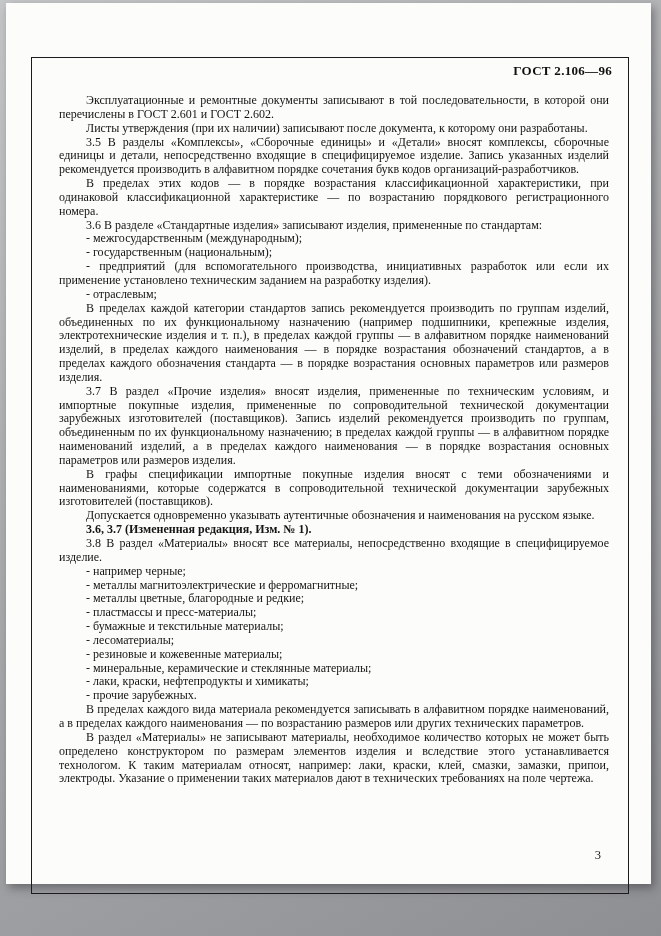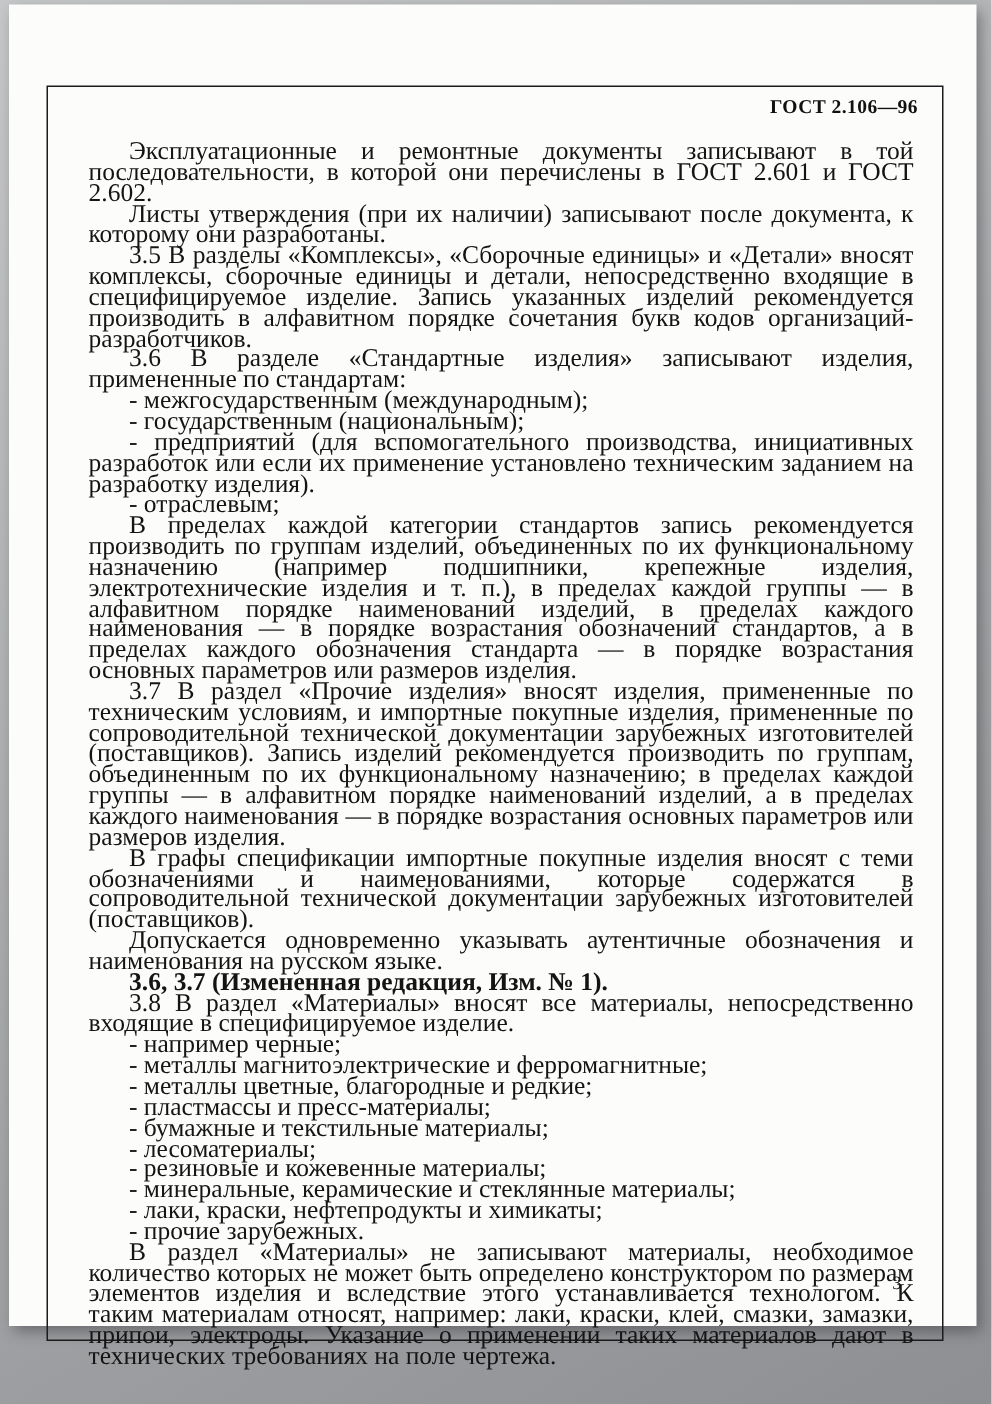--- a/index.html
+++ b/index.html
@@ -23,40 +23,41 @@
   }
   .doc-header {
     position: absolute; top: 5px; right: 16px;
     font-weight: bold; font-size: 13px; letter-spacing: .3px;
     color: #111;
     white-space: nowrap;
   }
   .content {
     position: absolute; top: 36px; left: 27px; right: 19px;
     color: #141414;
-    font-size: 17px; line-height: 13.85px;
+    font-size: 12px; line-height: 13.85px;
     text-align: justify;
   }
   .content p { margin: 0; text-indent: 27px; }
   .content p.bold { font-weight: bold; }
   .page-num {
     position: absolute; bottom: 30px; right: 27px;
     font-size: 12.5px; color: #161616;
   }
 </style>
 </head>
 <body>
 
 <div class="scan">
   <div class="frame">
     <div class="doc-header">ГОСТ 2.106—96</div>
     <div class="content" id="content">
         <p class="">Эксплуатационные и ремонтные документы записывают в той последовательности, в которой они перечислены в ГОСТ 2.601 и ГОСТ 2.602.</p>
         <p class="">Листы утверждения (при их наличии) записывают после документа, к которому они разработаны.</p>
         <p class="">3.5 В разделы «Комплексы», «Сборочные единицы» и «Детали» вносят комплексы, сборочные единицы и детали, непосредственно входящие в специфицируемое изделие. Запись указанных изделий рекомендуется производить в алфавитном порядке сочетания букв кодов организаций-разработчиков.</p>
+        <p class="">В пределах этих кодов — в порядке возрастания классификационной характеристики, при одинаковой классификационной характеристике — по возрастанию порядкового регистрационного номера.</p>
         <p class="">3.6 В разделе «Стандартные изделия» записывают изделия, примененные по стандартам:</p>
         <p class="">- межгосударственным (международным);</p>
         <p class="">- государственным (национальным);</p>
         <p class="">- предприятий (для вспомогательного производства, инициативных разработок или если их применение установлено техническим заданием на разработку изделия).</p>
         <p class="">- отраслевым;</p>
         <p class="">В пределах каждой категории стандартов запись рекомендуется производить по группам изделий, объединенных по их функциональному назначению (например подшипники, крепежные изделия, электротехнические изделия и т. п.), в пределах каждой группы — в алфавитном порядке наименований изделий, в пределах каждого наименования — в порядке возрастания обозначений стандартов, а в пределах каждого обозначения стандарта — в порядке возрастания основных параметров или размеров изделия.</p>
         <p class="">3.7 В раздел «Прочие изделия» вносят изделия, примененные по техническим условиям, и импортные покупные изделия, примененные по сопроводительной технической документации зарубежных изготовителей (поставщиков). Запись изделий рекомендуется производить по группам, объединенным по их функциональному назначению; в пределах каждой группы — в алфавитном порядке наименований изделий, а в пределах каждого наименования — в порядке возрастания основных параметров или размеров изделия.</p>
         <p class="">В графы спецификации импортные покупные изделия вносят с теми обозначениями и наименованиями, которые содержатся в сопроводительной технической документации зарубежных изготовителей (поставщиков).</p>
         <p class="">Допускается одновременно указывать аутентичные обозначения и наименования на русском языке.</p>
         <p class="bold">3.6, 3.7 (Измененная редакция, Изм. № 1).</p>
@@ -64,17 +65,18 @@
         <p class="">- например черные;</p>
         <p class="">- металлы магнитоэлектрические и ферромагнитные;</p>
         <p class="">- металлы цветные, благородные и редкие;</p>
         <p class="">- пластмассы и пресс-материалы;</p>
         <p class="">- бумажные и текстильные материалы;</p>
         <p class="">- лесоматериалы;</p>
         <p class="">- резиновые и кожевенные материалы;</p>
         <p class="">- минеральные, керамические и стеклянные материалы;</p>
         <p class="">- лаки, краски, нефтепродукты и химикаты;</p>
         <p class="">- прочие зарубежных.</p>
+        <p class="">В пределах каждого вида материала рекомендуется записывать в алфавитном порядке наименований, а в пределах каждого наименования — по возрастанию размеров или других технических параметров.</p>
         <p class="">В раздел «Материалы» не записывают материалы, необходимое количество которых не может быть определено конструктором по размерам элементов изделия и вследствие этого устанавливается технологом. К таким материалам относят, например: лаки, краски, клей, смазки, замазки, припои, электроды. Указание о применении таких материалов дают в технических требованиях на поле чертежа.</p>
       </div>
     <div class="page-num">3</div>
   </div>
 </div>
 
 </body></html>

